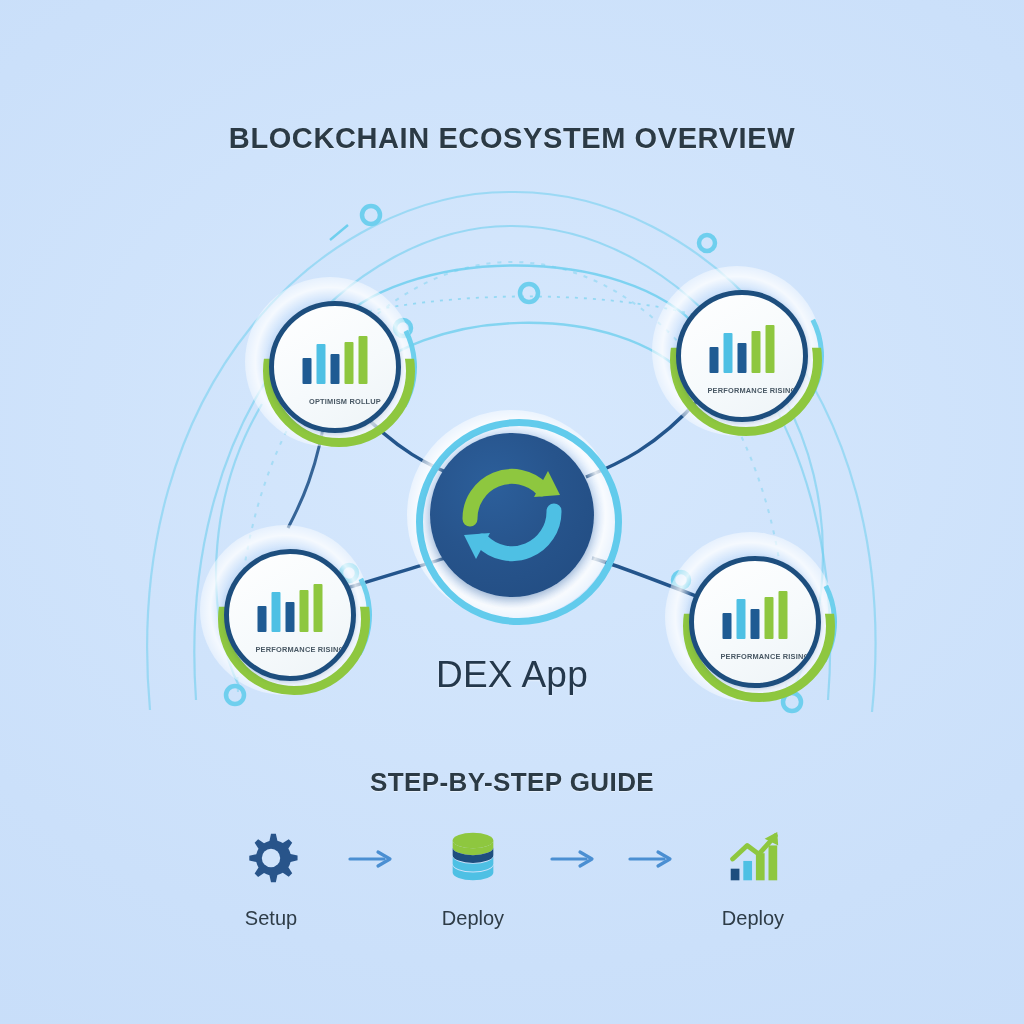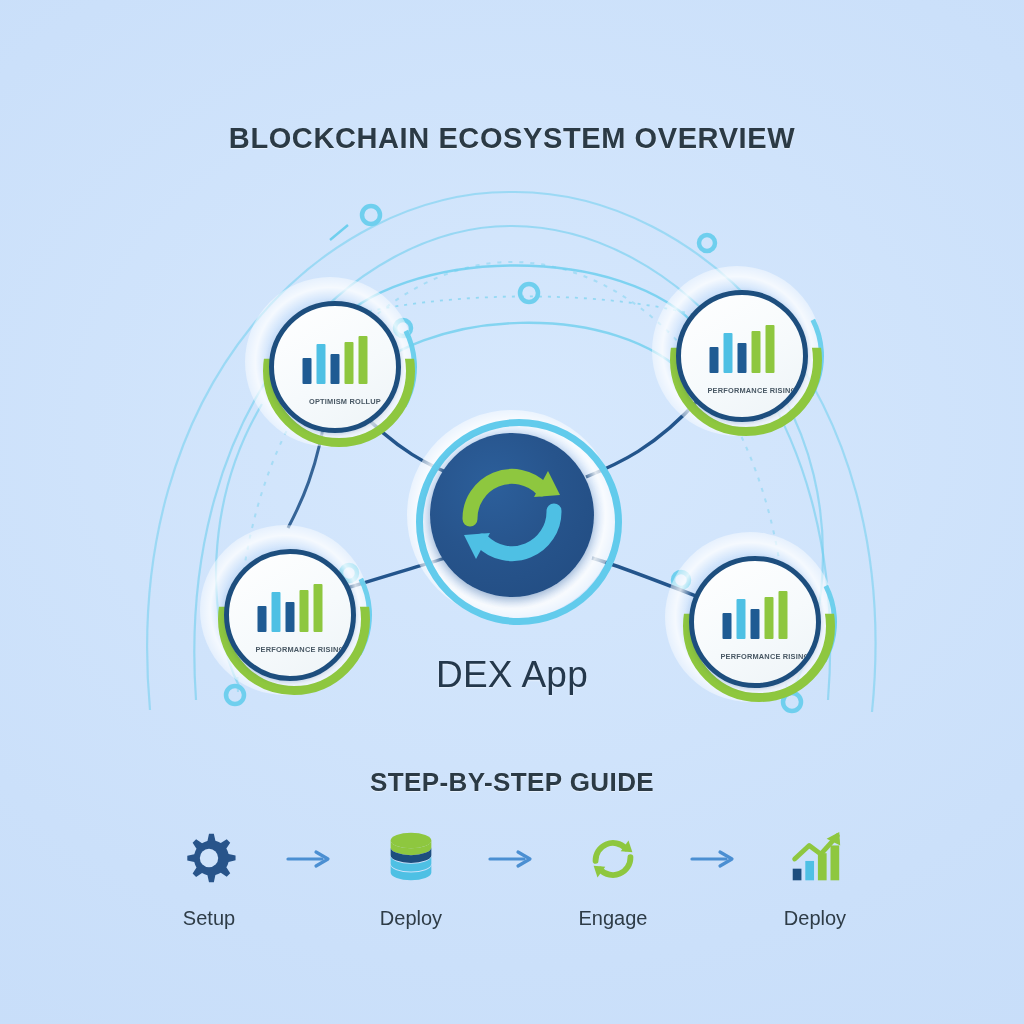--- a/index.html
+++ b/index.html
@@ -252,31 +252,20 @@
       <div class="slabel">Deploy</div>
     </div>
 
     <div class="arrow">
       <svg width="48" height="22" viewBox="0 0 48 22">
         <line x1="2" y1="11" x2="36" y2="11" stroke="#4b8fd2" stroke-width="3.2" stroke-linecap="round"></line>
         <polyline points="30,4 42,11 30,18" fill="none" stroke="#4b8fd2" stroke-width="3.2" stroke-linecap="round" stroke-linejoin="round"></polyline>
       </svg>
     </div>
 
-    <div class="step">
-      <div class="icon">
-        <svg width="62" height="62" viewBox="0 0 64 64">
-          <path d="M14 34 A18 18 0 0 1 45 21" fill="none" stroke="#8ec73f" stroke-width="6" stroke-linecap="round"></path>
-          <polygon points="48,13 52,25 40,24" fill="#8ec73f"></polygon>
-          <path d="M50 30 A18 18 0 0 1 19 43" fill="none" stroke="#8ec73f" stroke-width="6" stroke-linecap="round"></path>
-          <polygon points="16,51 12,39 24,40" fill="#8ec73f"></polygon>
-        </svg>
-      </div>
-      <div class="slabel">Engage</div>
-    </div>
 
     <div class="arrow">
       <svg width="48" height="22" viewBox="0 0 48 22">
         <line x1="2" y1="11" x2="36" y2="11" stroke="#4b8fd2" stroke-width="3.2" stroke-linecap="round"></line>
         <polyline points="30,4 42,11 30,18" fill="none" stroke="#4b8fd2" stroke-width="3.2" stroke-linecap="round" stroke-linejoin="round"></polyline>
       </svg>
     </div>
 
     <div class="step">
       <div class="icon">

